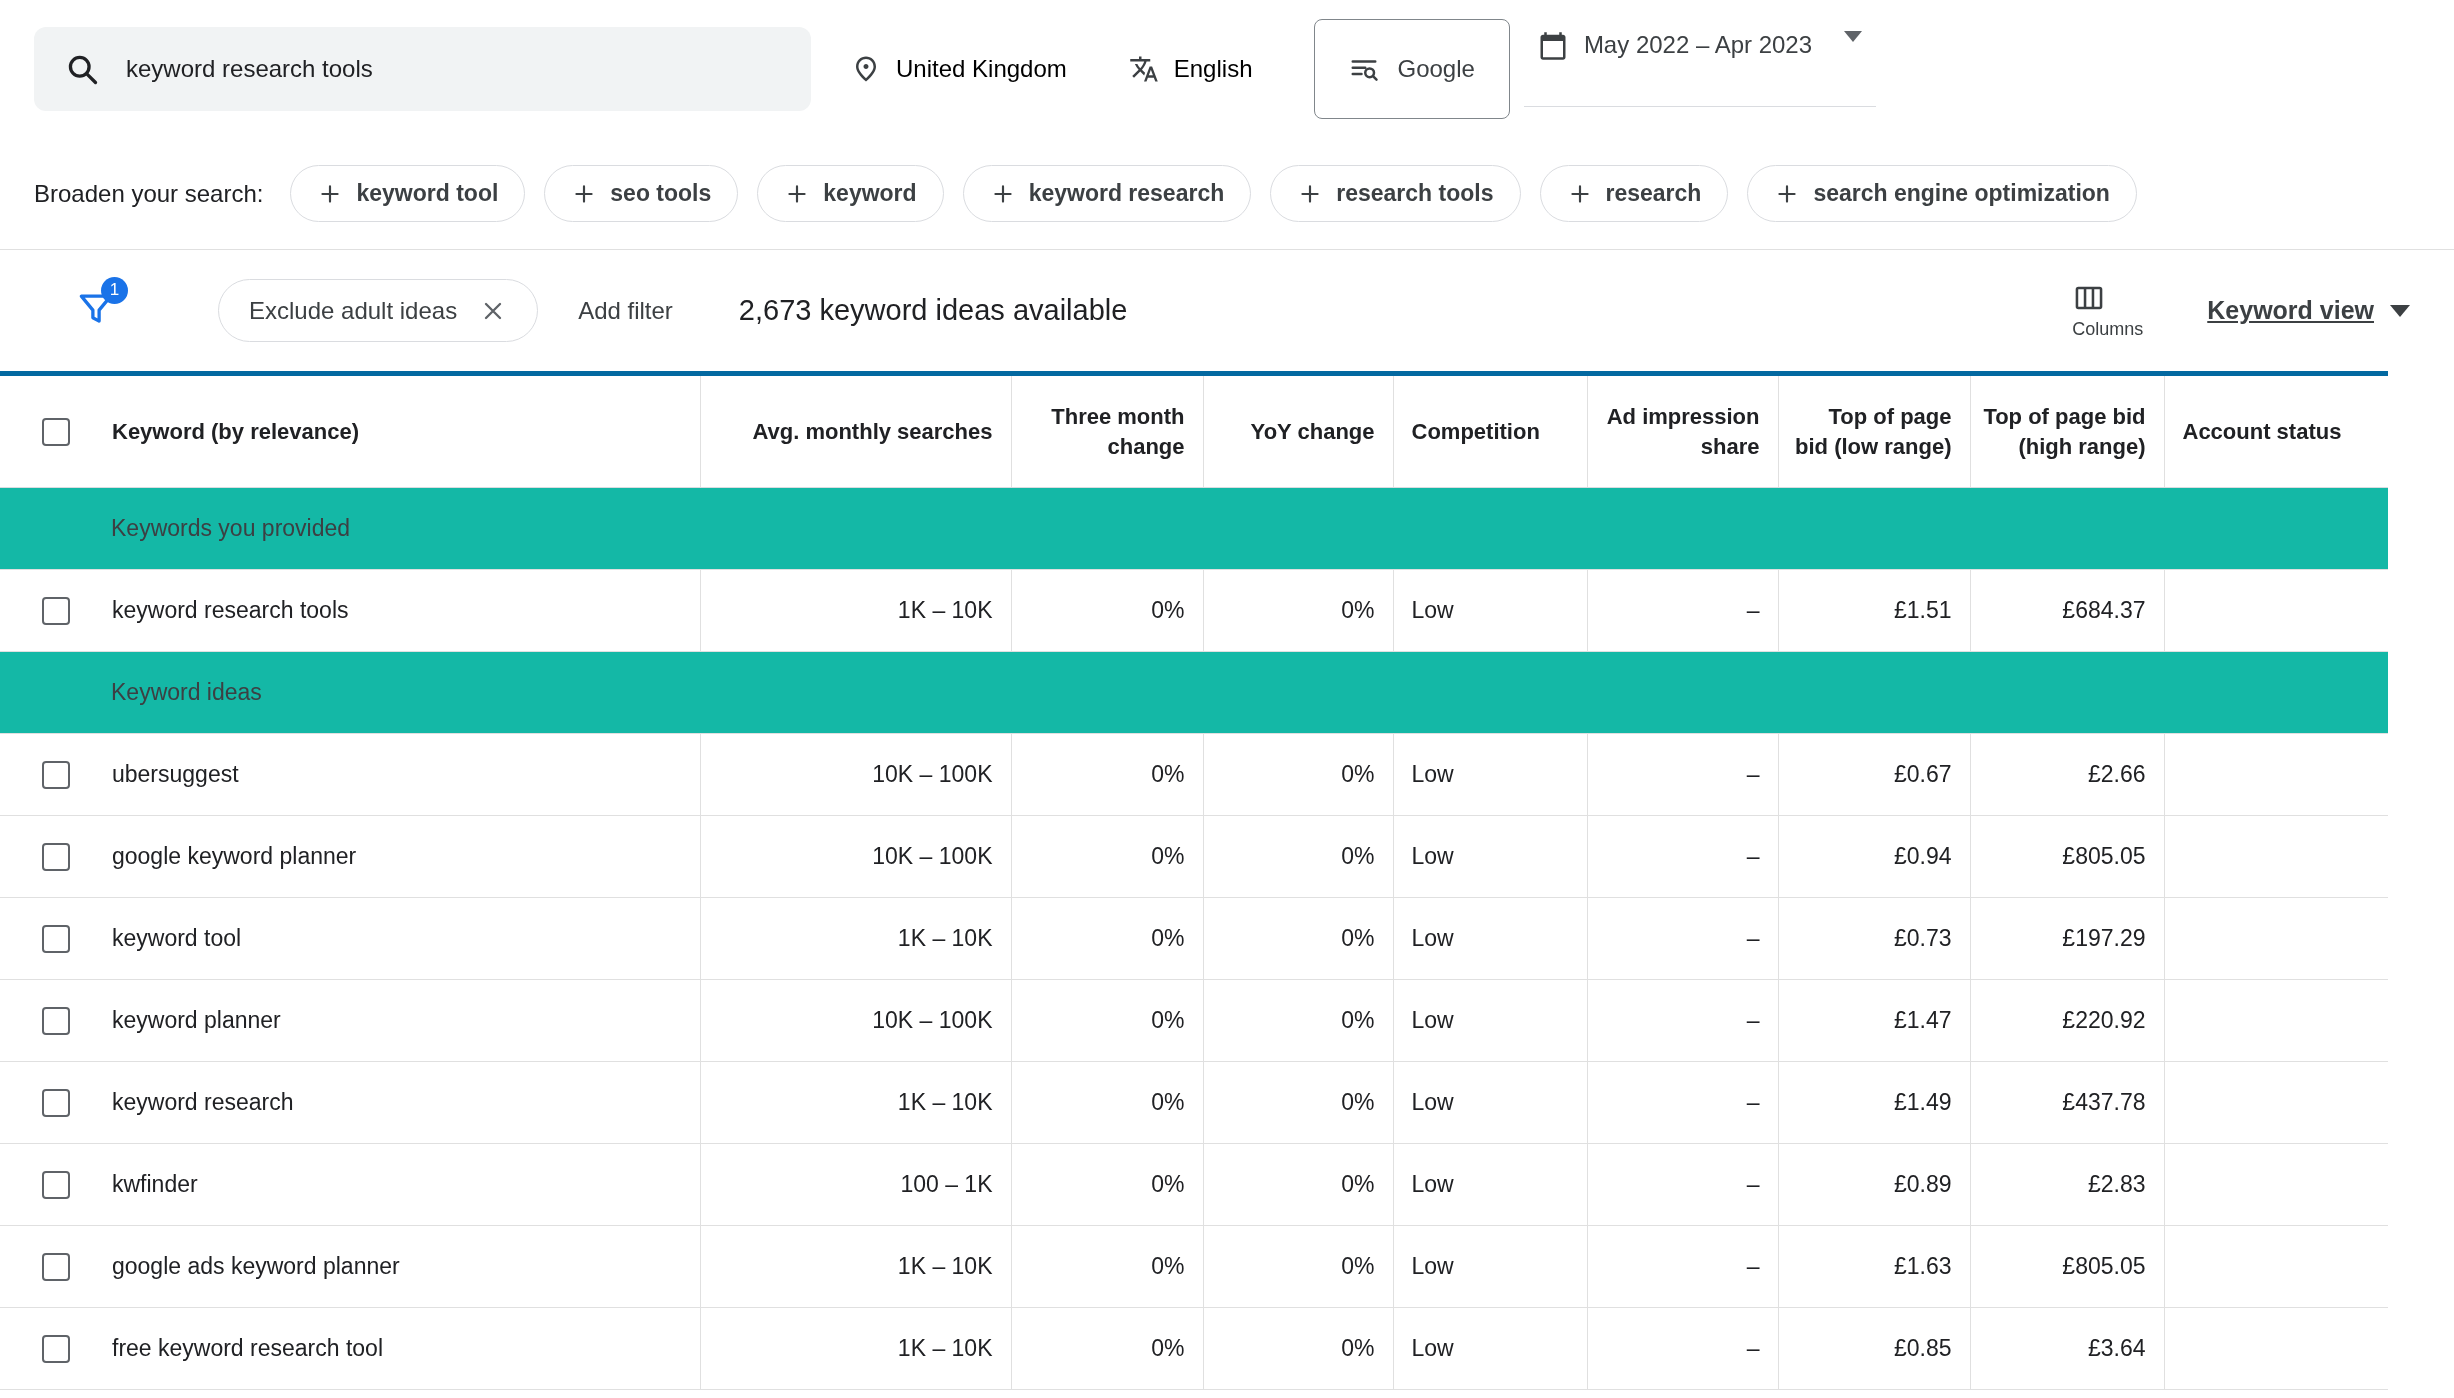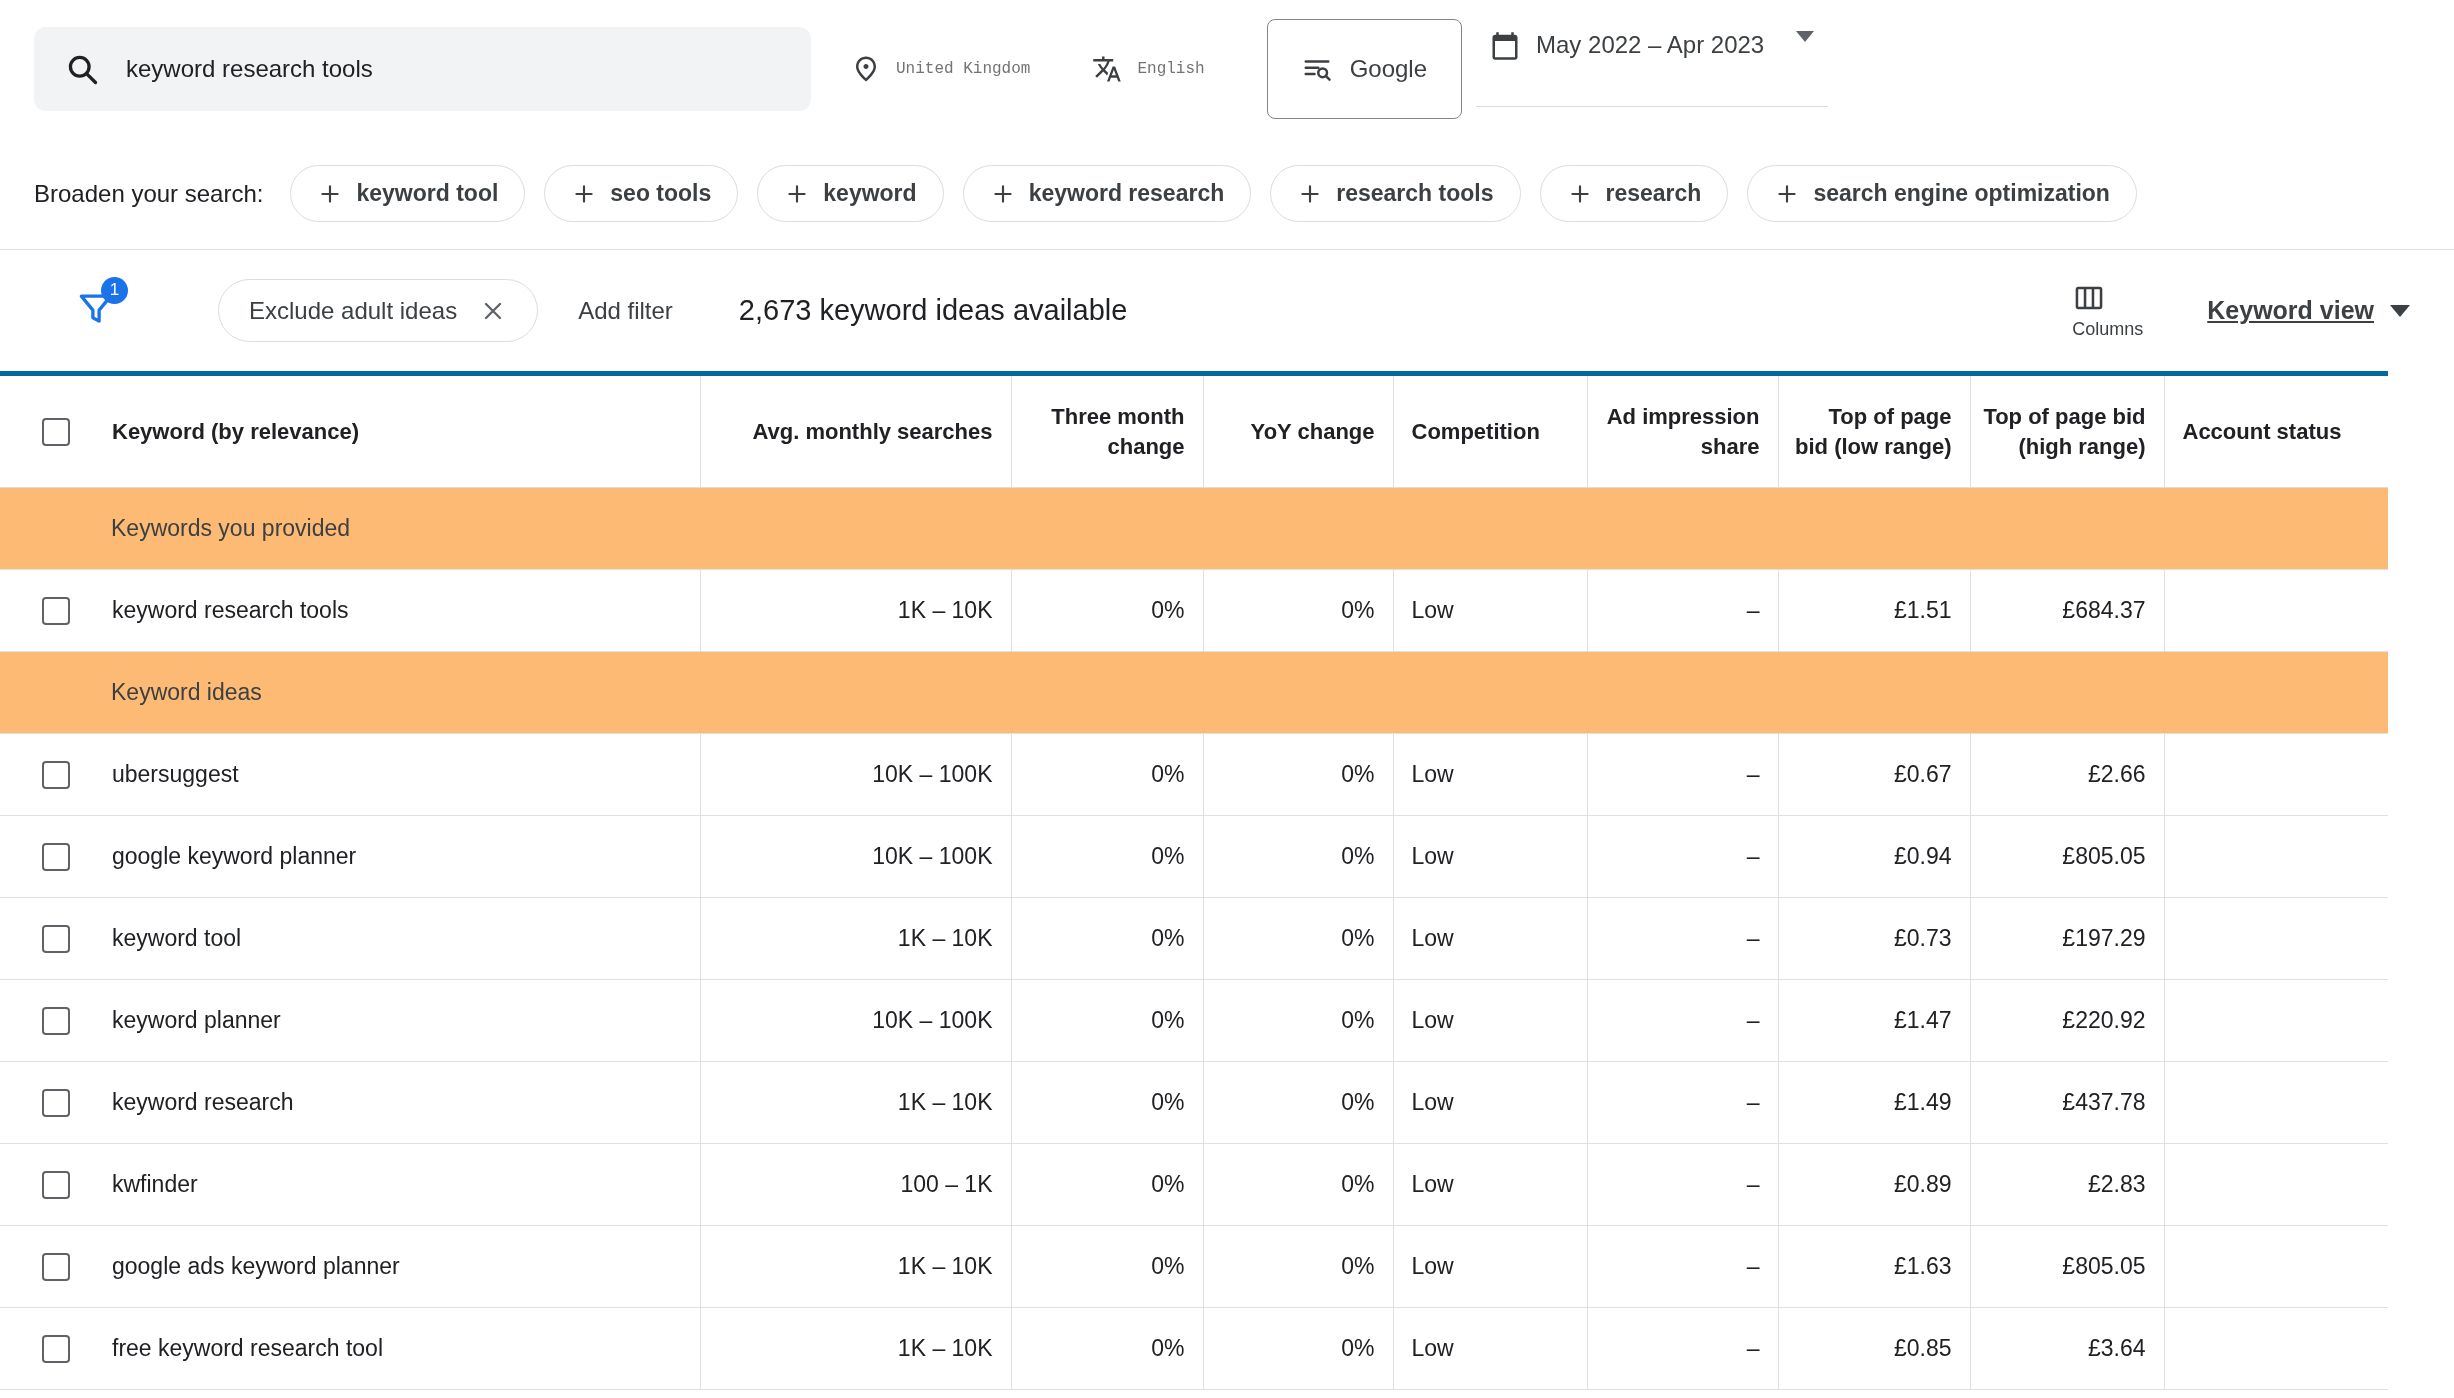--- a/index.html
+++ b/index.html
@@ -14,21 +14,21 @@
   .topbar { height: 138px; display: flex; align-items: center; padding: 0 34px; }
   .search-box {
     width: 777px; height: 84px; background: #f1f3f4; border-radius: 12px;
     display: flex; align-items: center; padding: 0 30px; gap: 26px;
   }
   .search-box svg { width: 36px; height: 36px; flex: none; }
   .search-box input {
     flex: 1; border: none; background: transparent; outline: none;
     font: inherit; font-size: 24px; color: #202124;
   }
-  .tb-item { display: flex; align-items: center; gap: 15px; font-size: 16px; color: #737373; cursor: pointer; font-family: Liberation Mono, monospace; }
+  .tb-item { display: flex; align-items: center; gap: 15px; font-size: 24px; color: #000000; cursor: pointer; }
   .loc  { margin-left: 40px; }
   .lang { margin-left: 62px; }
   .icon-30 { width: 30px; height: 30px; flex: none; }
   .network-btn {
     margin-left: 62px; height: 100px; padding: 0 34px; background: #fff;
     border: 1px solid #80868b; border-radius: 8px;
     display: flex; align-items: center; gap: 18px;
     font: inherit; font-size: 24px; color: #3c4043; cursor: pointer;
   }
   .date-range {
@@ -85,21 +85,21 @@
   th, td { padding: 0; vertical-align: middle; }
   thead th {
     height: 114px; font-size: 22px; font-weight: bold; color: #202124;
     line-height: 1.35; border-bottom: 1px solid #dadce0;
   }
   tbody td { height: 82px; font-size: 23px; color: #202124; border-bottom: 1px solid #e0e0e0; }
   .al-left  { text-align: left;  padding-left: 18px;  padding-right: 12px; }
   .al-right { text-align: right; padding-right: 18px; padding-left: 12px; }
   .col-sep { border-left: 1px solid #e0e0e0; }
   .section-row td {
-    height: 82px; background: #fdba74; padding-left: 111px;
+    height: 82px; background: #14b8a6; padding-left: 111px;
     font-size: 23px; color: #3c4043; border-bottom: 1px solid #e0e0e0;
   }
   .cb-cell { padding-left: 42px; }
   .checkbox {
     display: block; width: 28px; height: 28px;
     border: 2px solid #5f6368; border-radius: 4px; background: #fff; cursor: pointer;
   }
 </style>
 </head>
 <body>

